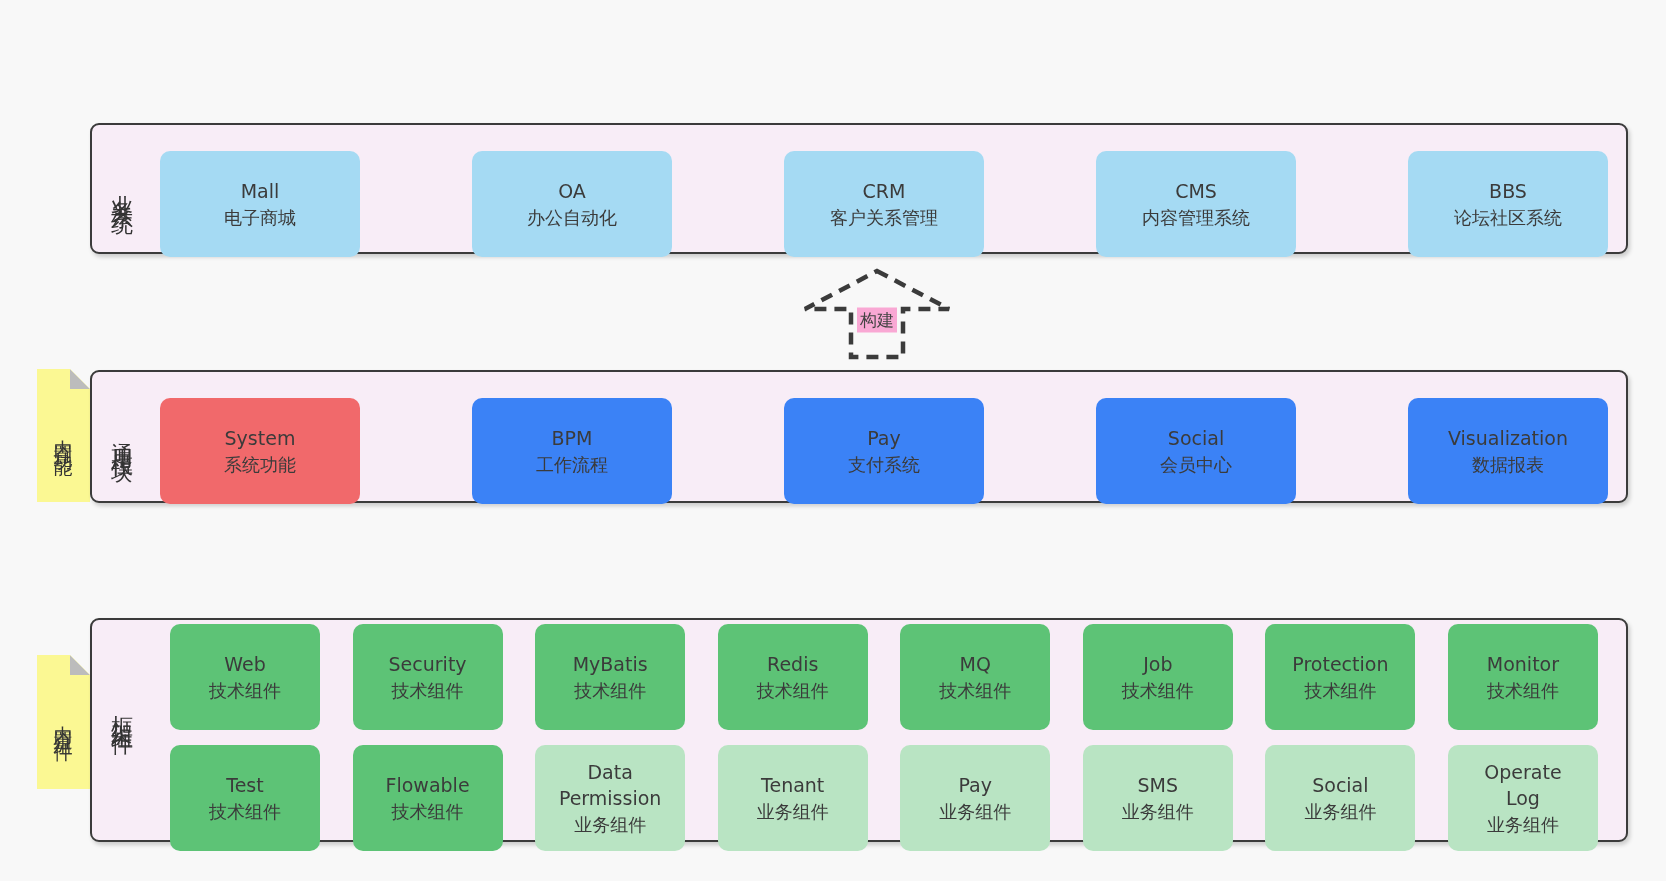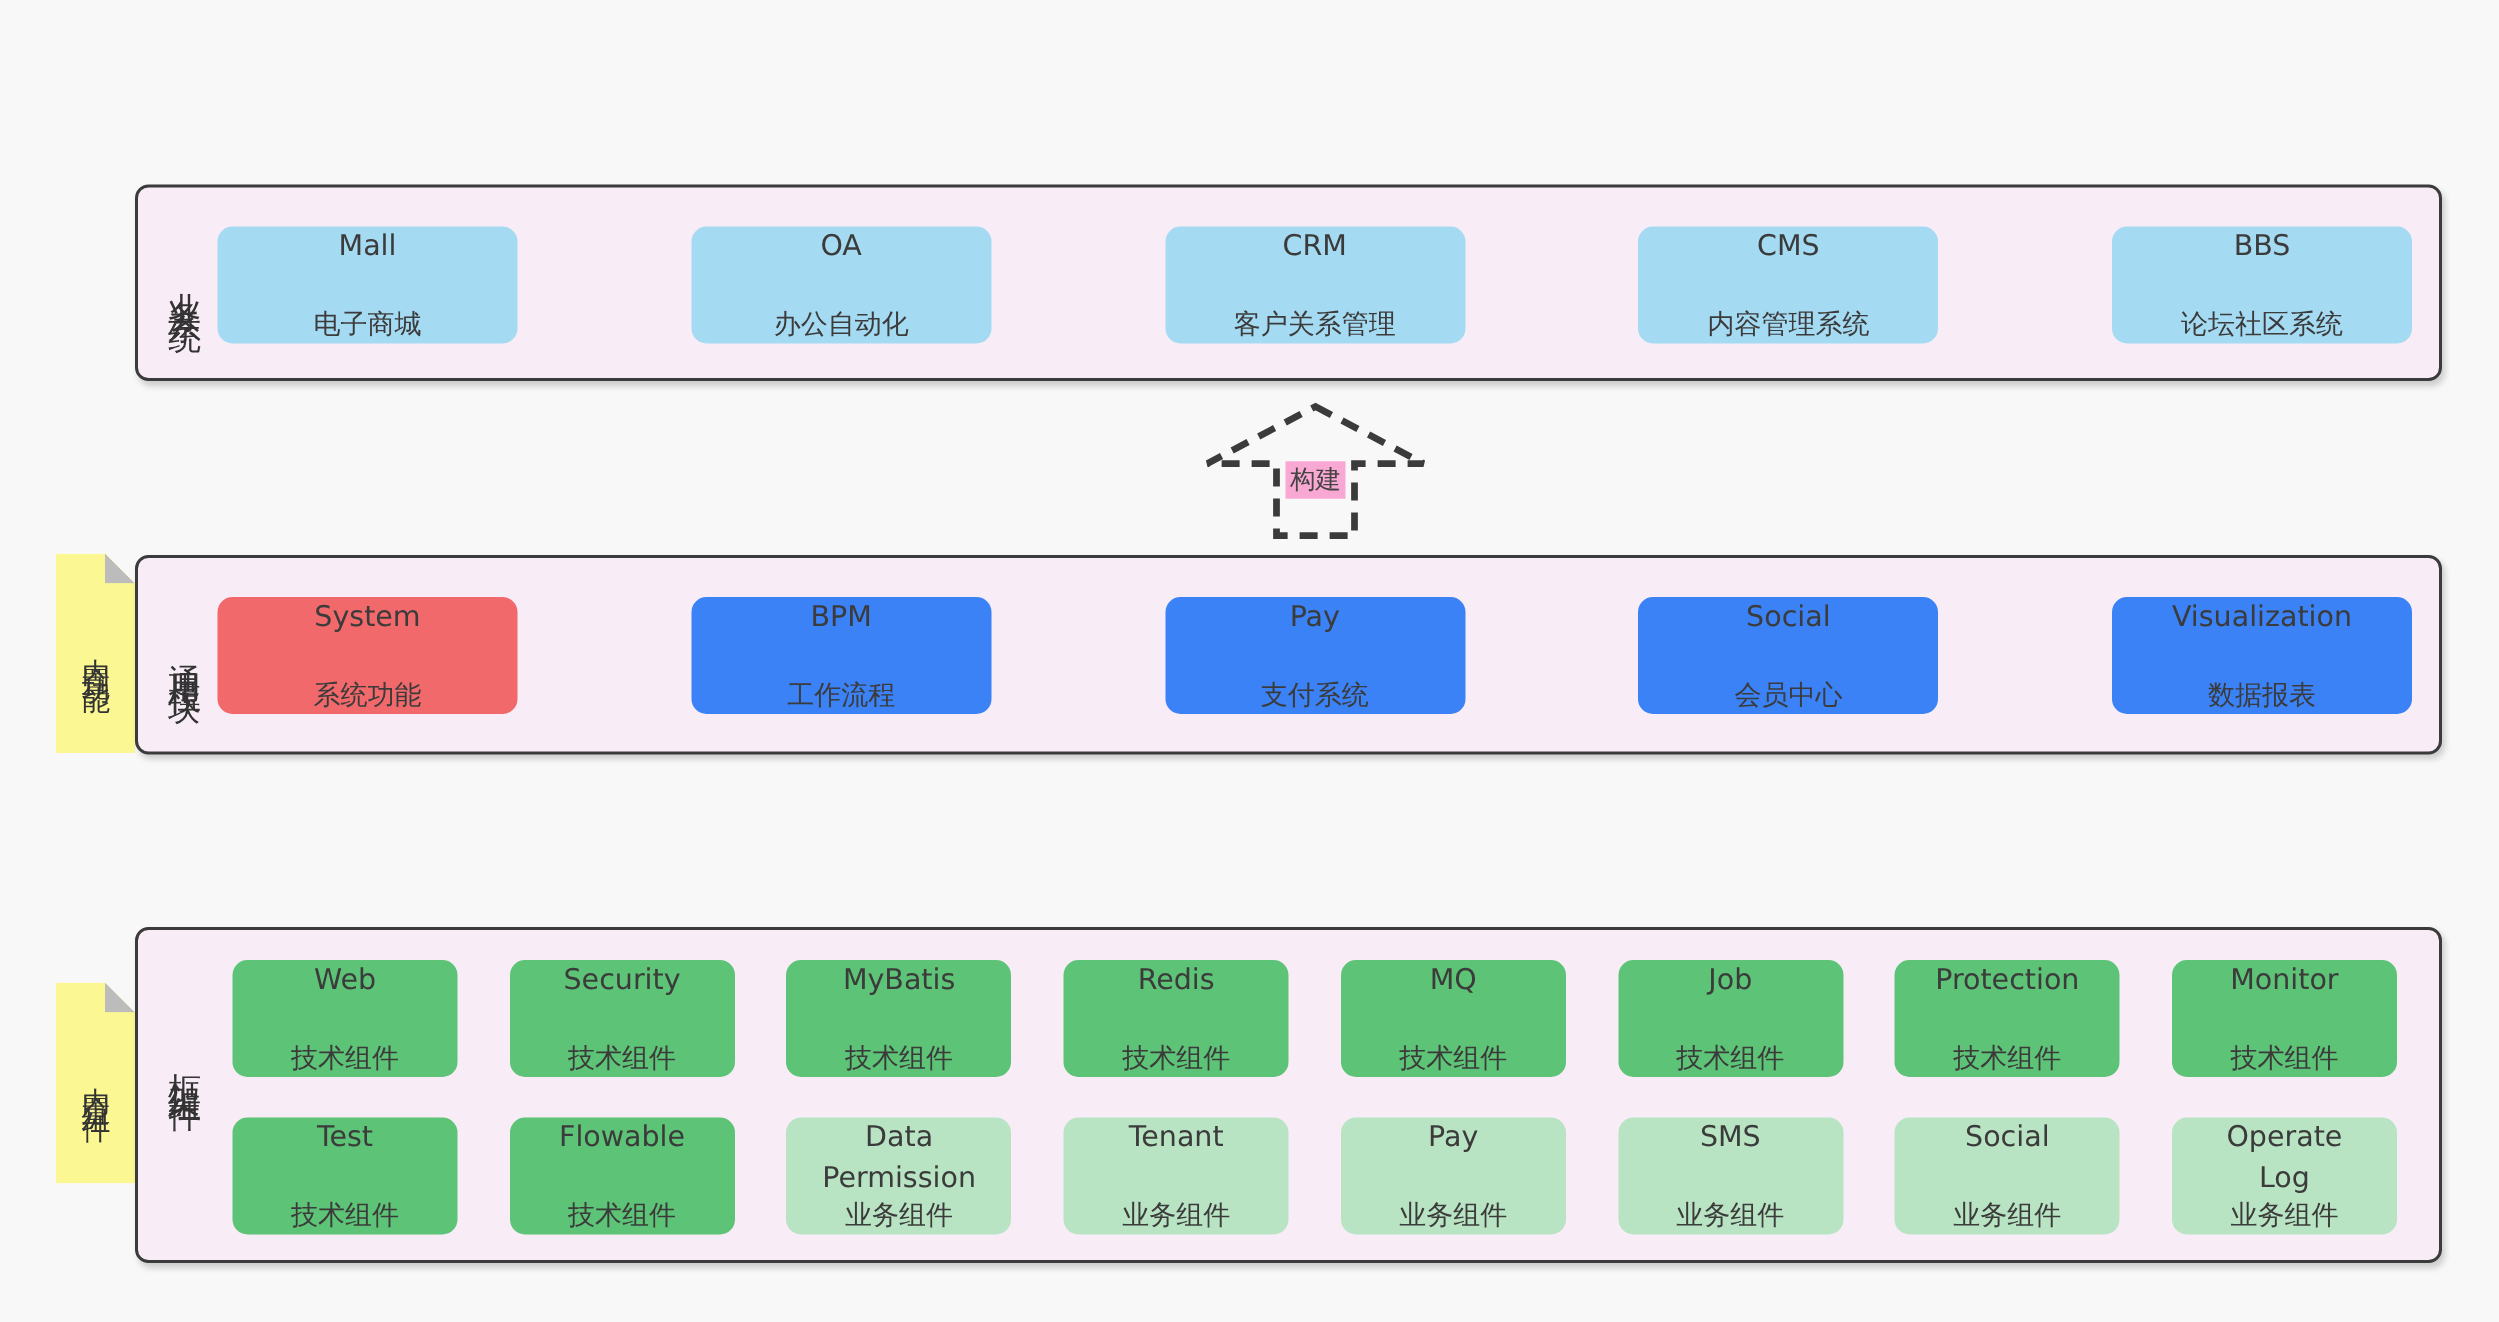--- a/index.html
+++ b/index.html
@@ -19,26 +19,26 @@
   
   .vlabel{position:absolute;left:13px;top:0;bottom:0;display:flex;
           align-items:center;justify-content:center;width:34px;}
   .vlabel span{writing-mode:vertical-lr;text-orientation:upright;
                font-size:22px;letter-spacing:6px;line-height:1;color:#333;}
   #panel-framework .vlabel{bottom:40px;}
 
   
   .row{position:absolute;display:flex;justify-content:space-between;}
   .row-six{left:53px;right:18px;top:26px;}
-  .row-eight-1{left:63px;right:28px;top:20px;}
+  .row-eight-1{left:63px;right:28px;top:4px;}
   .row-eight-2{left:63px;right:28px;top:125px;}
 
-  .box{height:78px;border-radius:10px;display:flex;flex-direction:column;
-       align-items:center;justify-content:space-between;text-align:center;
-       line-height:1.4;box-sizing:border-box;padding:0 6px;}
+  .box{height:106px;border-radius:10px;display:flex;flex-direction:column;
+       align-items:center;justify-content:center;text-align:center;
+       line-height:1.4;box-sizing:border-box;padding:0 6px;margin-left:15px;}
   .row-six .box{width:200px;}
   .row-eight-1 .box,.row-eight-2 .box{width:150px;}
   .box .en{font-size:19px;}
   .box .cn{font-size:18px;}
   .row-eight-1 .box .en,.row-eight-2 .box .en{display:inline-block;max-width:116px;}
 
   .blue {background:#a5daf3;}
   .red  {background:#f1696b;}
   .pink {background:#3b82f6;}
   .green{background:#5dc376;}

